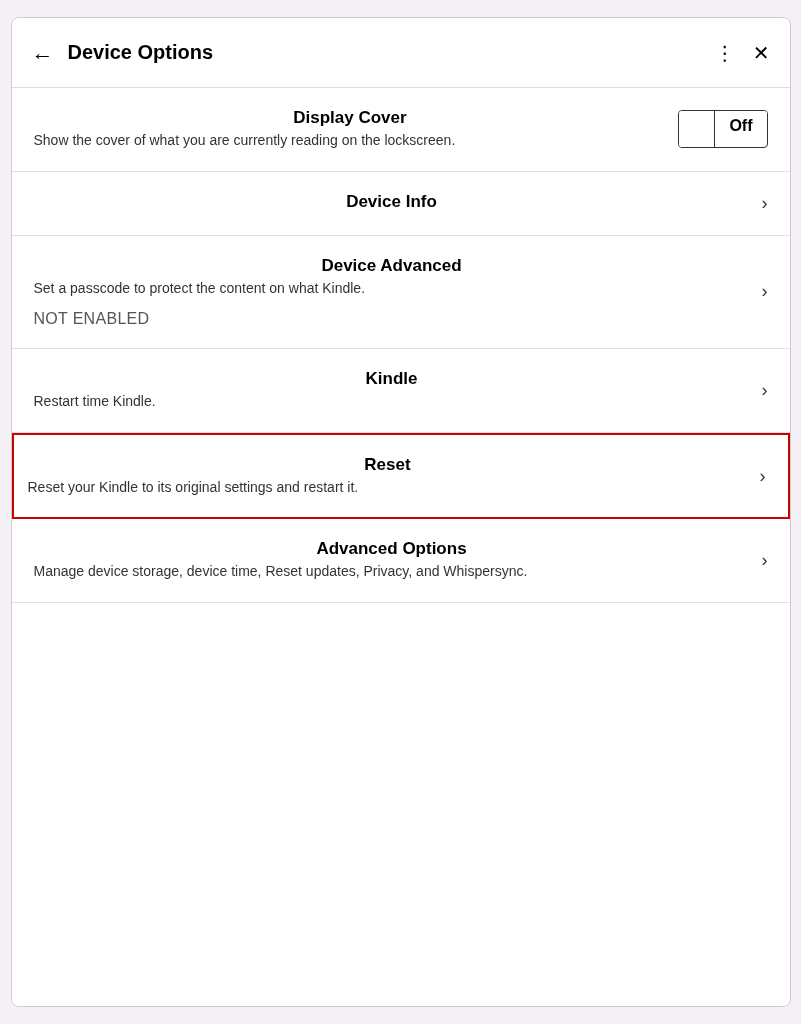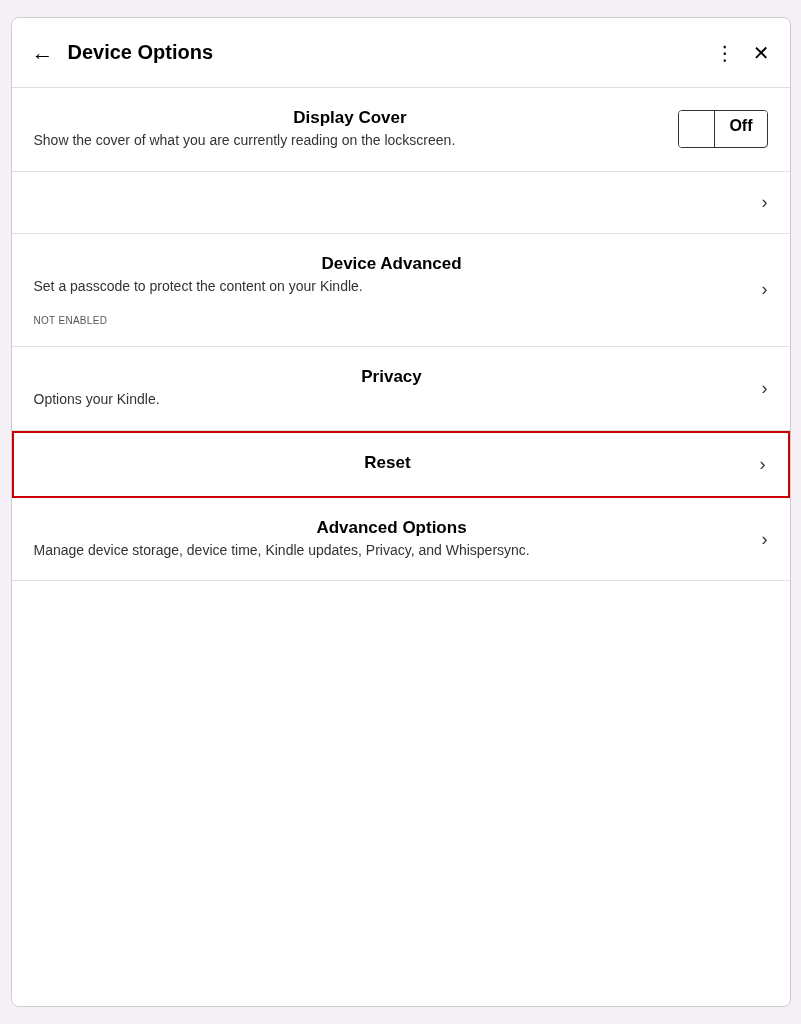--- a/index.html
+++ b/index.html
@@ -92,24 +92,24 @@
       text-align: center;
     }
 
     .menu-item-desc {
       font-size: 14px;
       color: #333333;
       line-height: 1.4;
     }
 
     .menu-item-status {
-      font-size: 10px;
+      font-size: 16px;
       color: #555555;
       text-transform: uppercase;
-      margin-top: 19px;
+      margin-top: 12px;
       letter-spacing: 0.3px;
     }
 
     .menu-item-arrow {
       font-size: 18px;
       color: #333333;
       margin-left: 12px;
       font-weight: 500;
     }
 
@@ -169,50 +169,52 @@
         <div class="menu-item-desc">Show the cover of what you are currently reading on the lockscreen.</div>
       </div>
       <div class="toggle-container">
         <div class="toggle-box"></div>
         <div class="toggle-label">Off</div>
       </div>
     </div>
 
     <div class="menu-item">
       <div class="menu-item-content">
+        <div class="menu-item-title">Device Info</div>
       </div>
       <span class="menu-item-arrow">›</span>
     </div>
 
     <div class="menu-item">
       <div class="menu-item-content">
         <div class="menu-item-title">Device Advanced</div>
-        <div class="menu-item-desc">Set a passcode to protect the content on your Kindle.</div>
+        <div class="menu-item-desc">Set a passcode to protect the content on what Kindle.</div>
         <div class="menu-item-status">NOT ENABLED</div>
       </div>
       <span class="menu-item-arrow">›</span>
     </div>
 
     <div class="menu-item">
       <div class="menu-item-content">
-        <div class="menu-item-title">Privacy</div>
-        <div class="menu-item-desc">Options your Kindle.</div>
+        <div class="menu-item-title">Kindle</div>
+        <div class="menu-item-desc">Restart time Kindle.</div>
       </div>
       <span class="menu-item-arrow">›</span>
     </div>
 
     <div class="menu-item reset-item">
       <div class="menu-item-content">
         <div class="menu-item-title">Reset</div>
+        <div class="menu-item-desc">Reset your Kindle to its original settings and restart it.</div>
       </div>
       <span class="menu-item-arrow">›</span>
     </div>
 
     <div class="menu-item">
       <div class="menu-item-content">
         <div class="menu-item-title">Advanced Options</div>
-        <div class="menu-item-desc">Manage device storage, device time, Kindle updates, Privacy, and Whispersync.</div>
+        <div class="menu-item-desc">Manage device storage, device time, Reset updates, Privacy, and Whispersync.</div>
       </div>
       <span class="menu-item-arrow">›</span>
     </div>
 
   </div>
 </div>
 
 </body></html>

